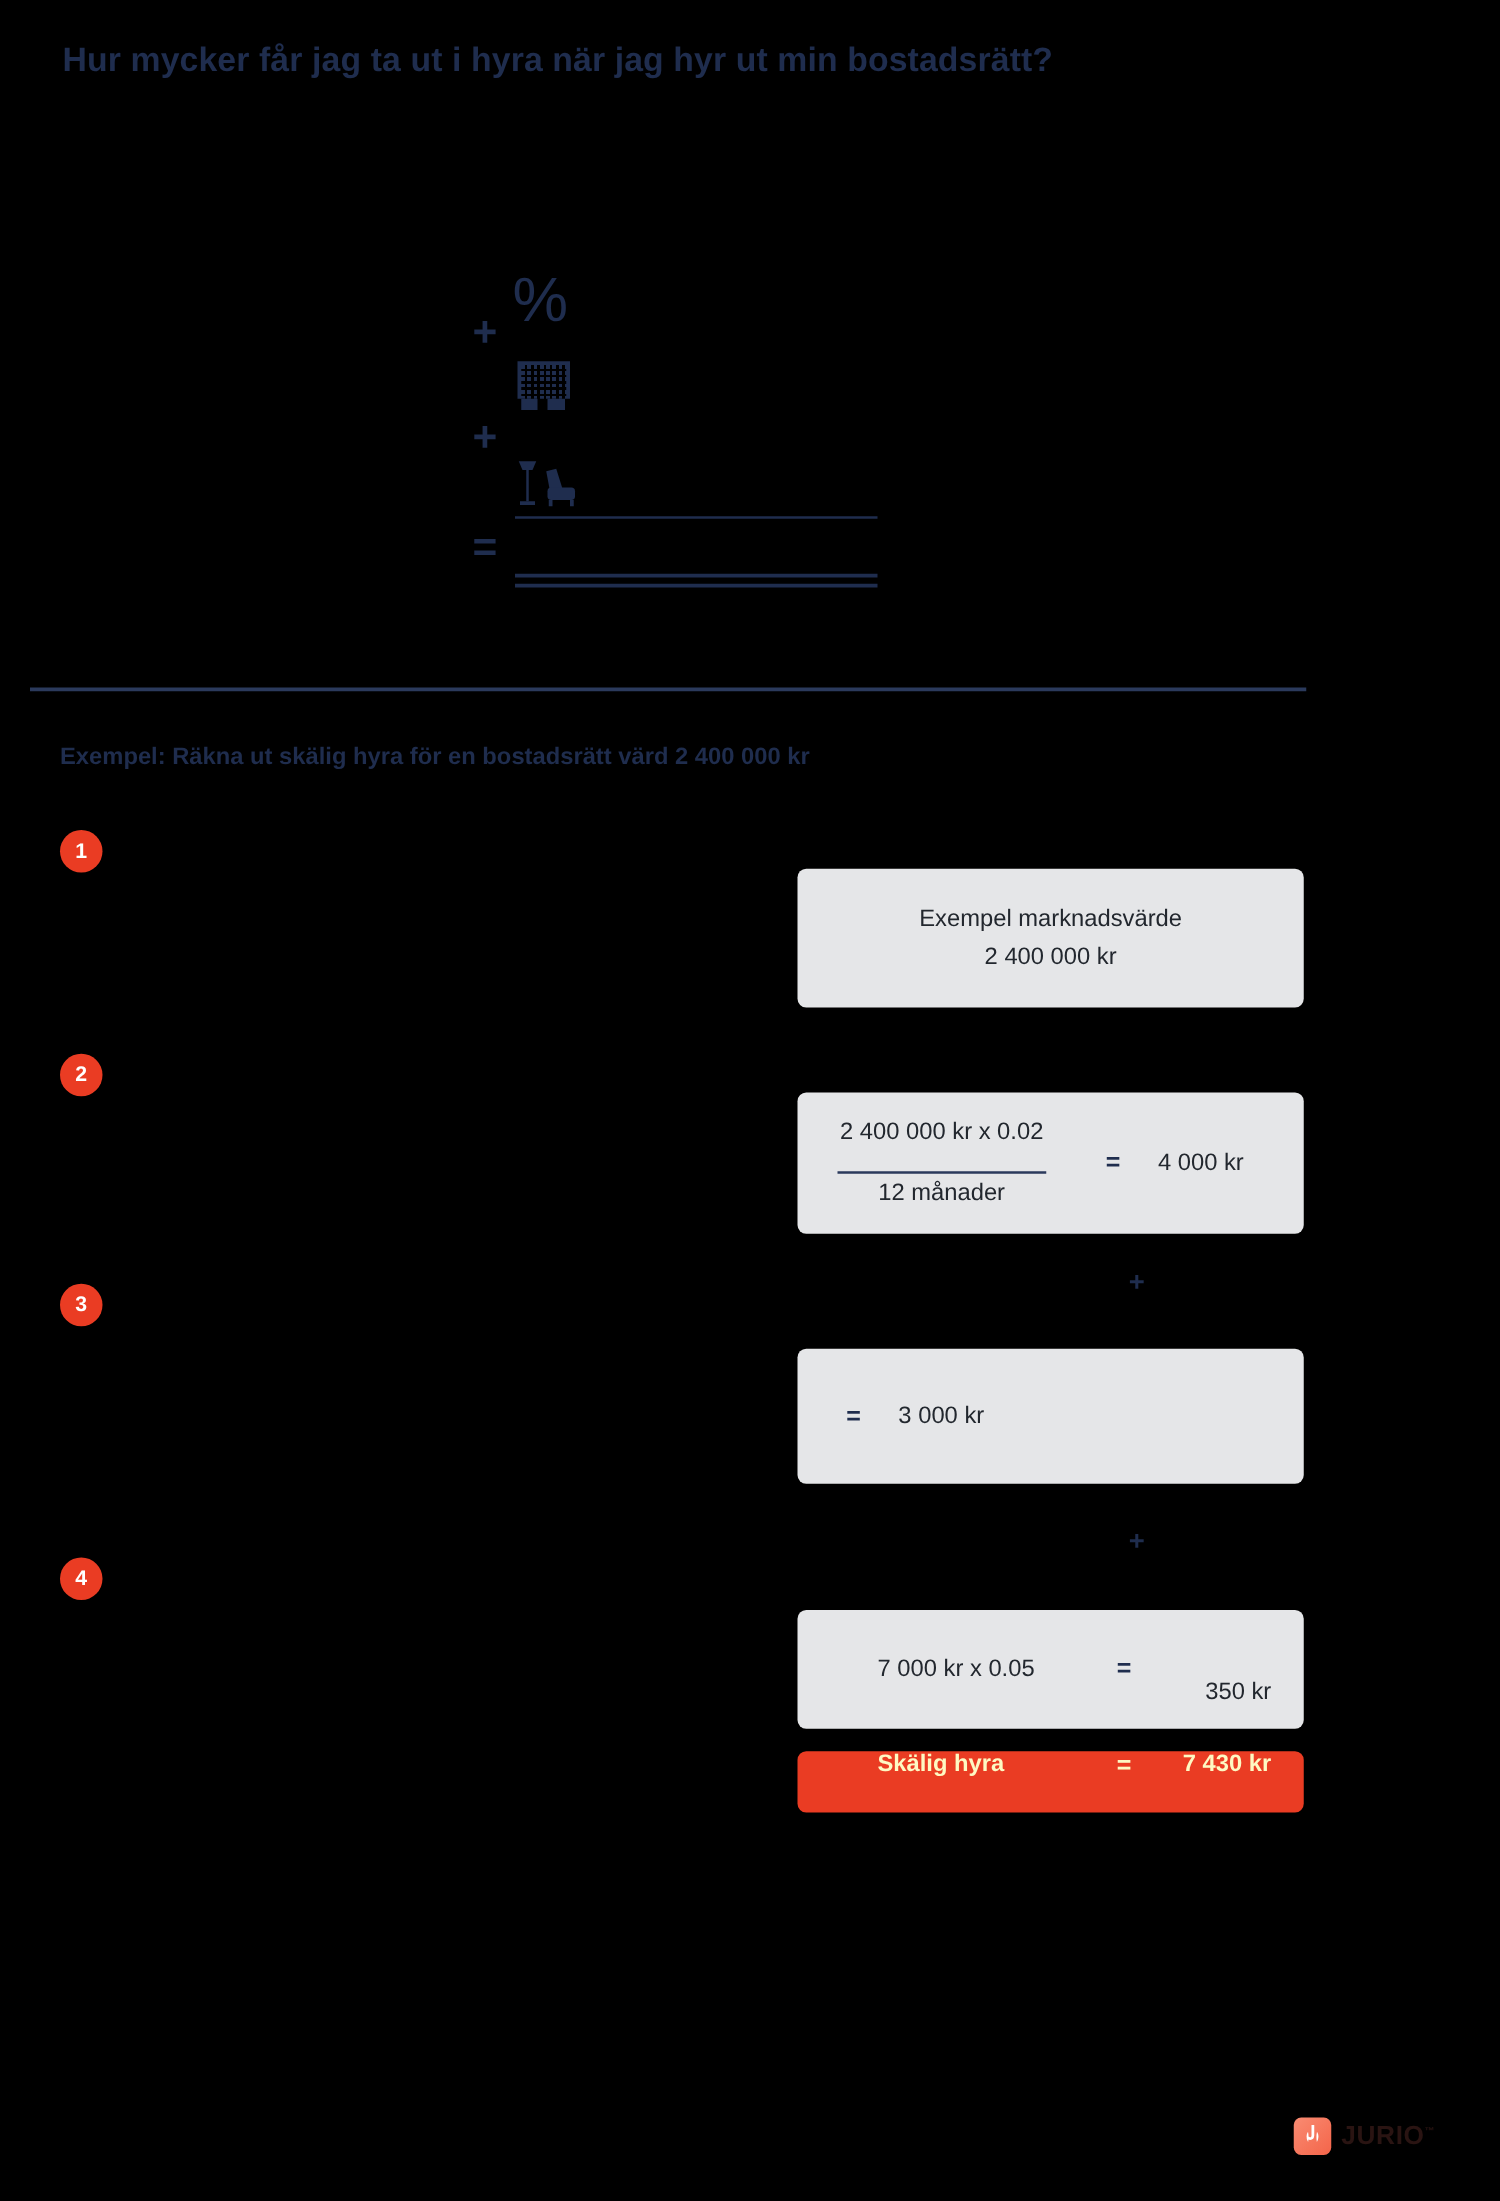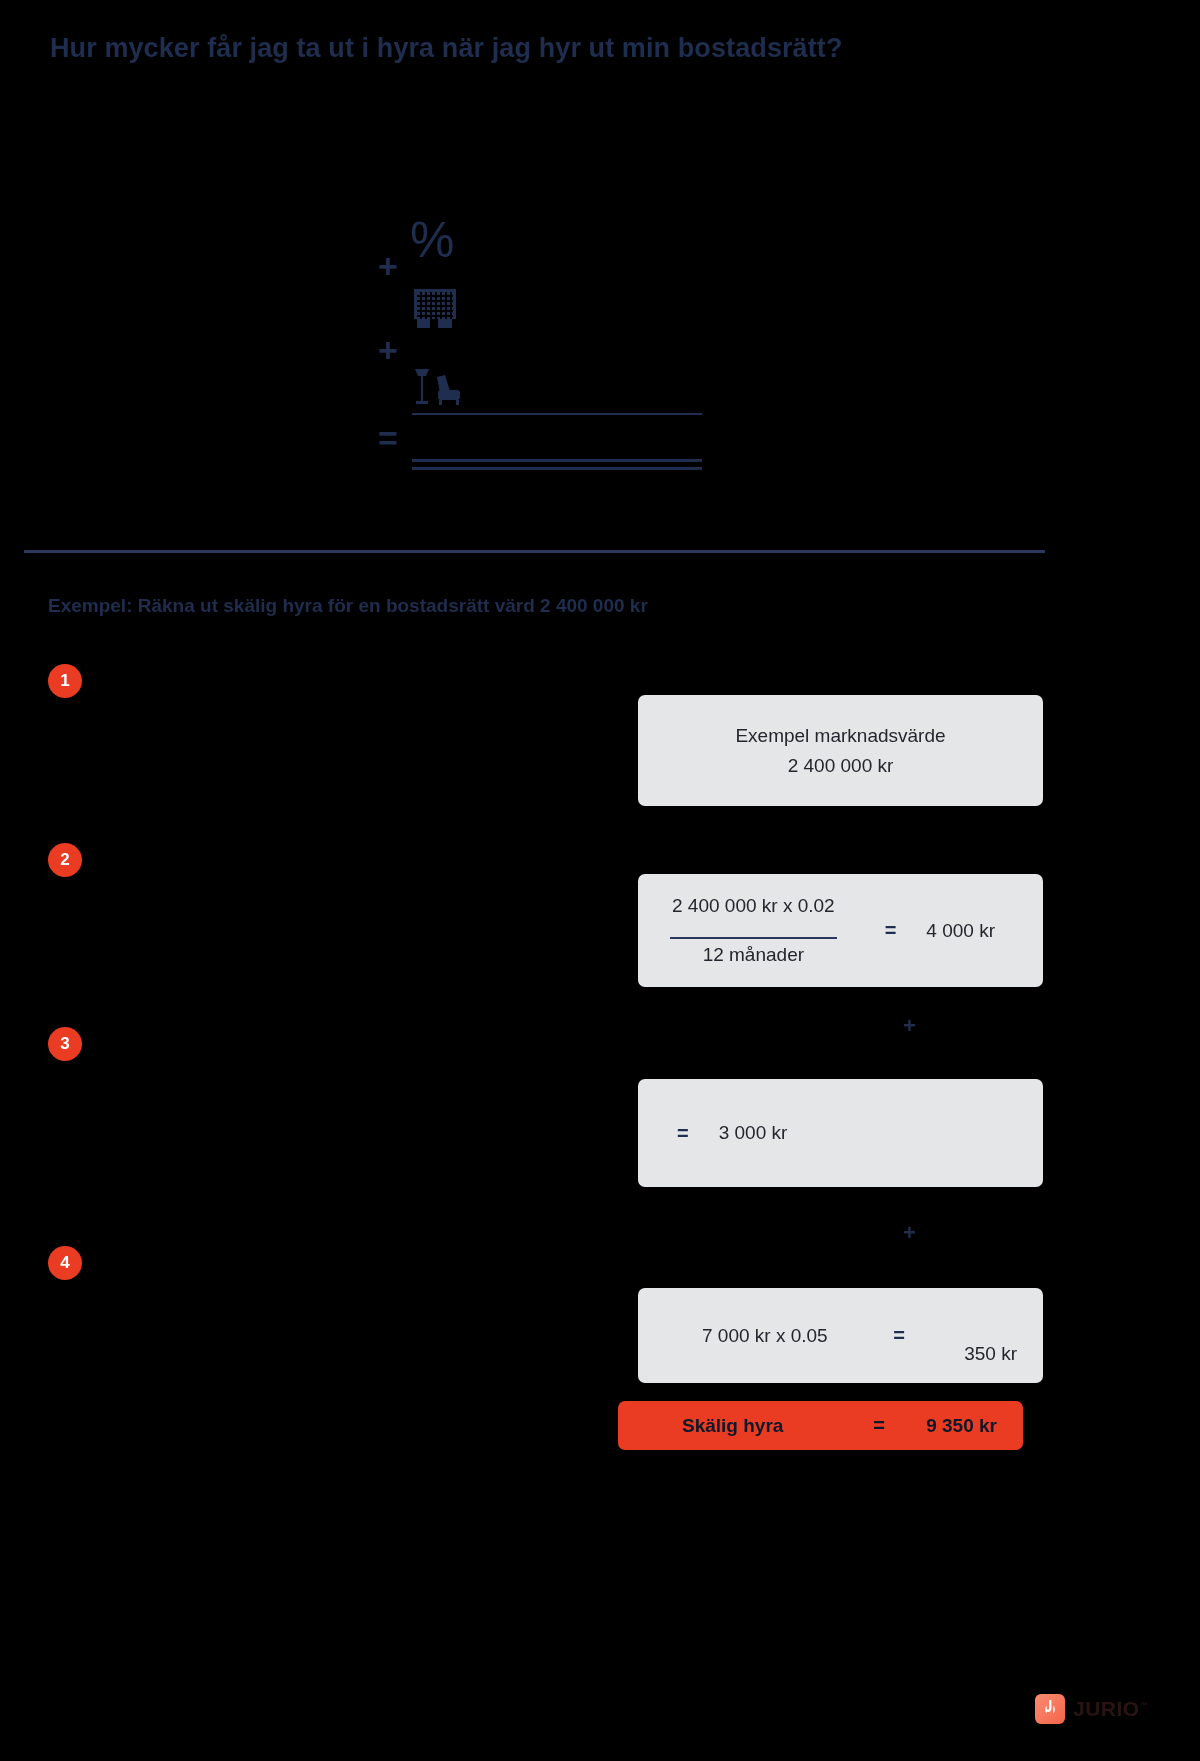--- a/index.html
+++ b/index.html
@@ -275,31 +275,30 @@
     font-weight: bold;
     font-size: 22px;
     line-height: 1;
   }
   .plus-a { left: 903px; top: 1015px; }
   .plus-b { left: 903px; top: 1222px; }
 
   
   .total-bar {
     position: absolute;
-    left: 618px;
+    left: 638px;
     top: 1401px;
     width: 405px;
     height: 49px;
     background: #ea3c23;
     border-radius: 7px;
     display: flex;
-    align-items: center;
     padding: 0 26px 0 64px;
     box-sizing: border-box;
-    color: #0f172a;
+    color: #fef9c3;
   }
   .total-label {
     font-size: 19px;
     font-weight: bold;
   }
   .total-eq {
     margin-left: auto;
     font-size: 20px;
     font-weight: bold;
   }
@@ -424,21 +423,21 @@
   <div class="card4-row">
     <div class="card4-expr">7 000 kr x 0.05</div>
     <div class="card4-eq">=</div>
     <div class="card4-res">350 kr</div>
   </div>
 </div>
 
 <div class="total-bar">
   <div class="total-label">Skälig hyra</div>
   <div class="total-eq">=</div>
-  <div class="total-res">9 350 kr</div>
+  <div class="total-res">7 430 kr</div>
 </div>
 
 <div class="logo">
   <div class="logo-mark">
     <svg width="16" height="18" viewBox="0 0 16 18" xmlns="http://www.w3.org/2000/svg">
       <path d="M7.2 0 H9.4 V8.2 C9.4 10.6 8.2 11.9 6.2 11.9 C5.0 11.9 4.0 11.4 3.4 10.6 L4.9 9.1 C5.3 9.5 5.7 9.7 6.1 9.7 C6.8 9.7 7.2 9.2 7.2 8.1 Z" fill="#ffffff"></path>
       <path d="M11.6 5.4 C13.2 7.6 13.1 11.2 11.5 13.6 C11.0 11.0 11.0 7.9 11.6 5.4 Z" fill="#ffffff"></path>
       <path d="M4.4 5.4 C2.8 7.6 2.9 11.2 4.5 13.6 C5.0 11.0 5.0 7.9 4.4 5.4 Z" fill="#ffffff"></path>
     </svg>
   </div>

